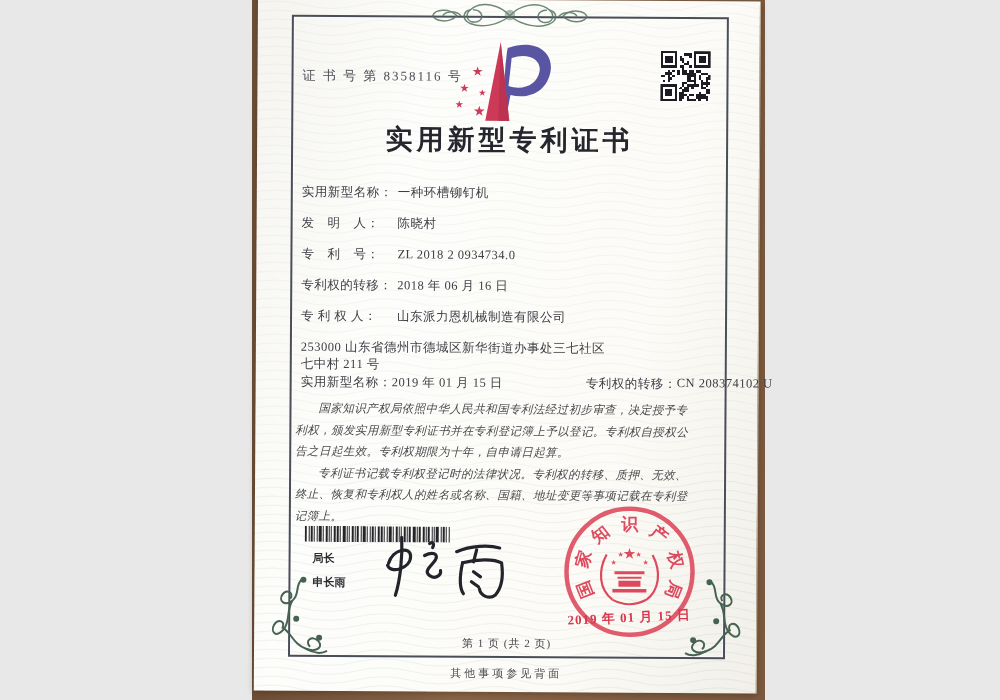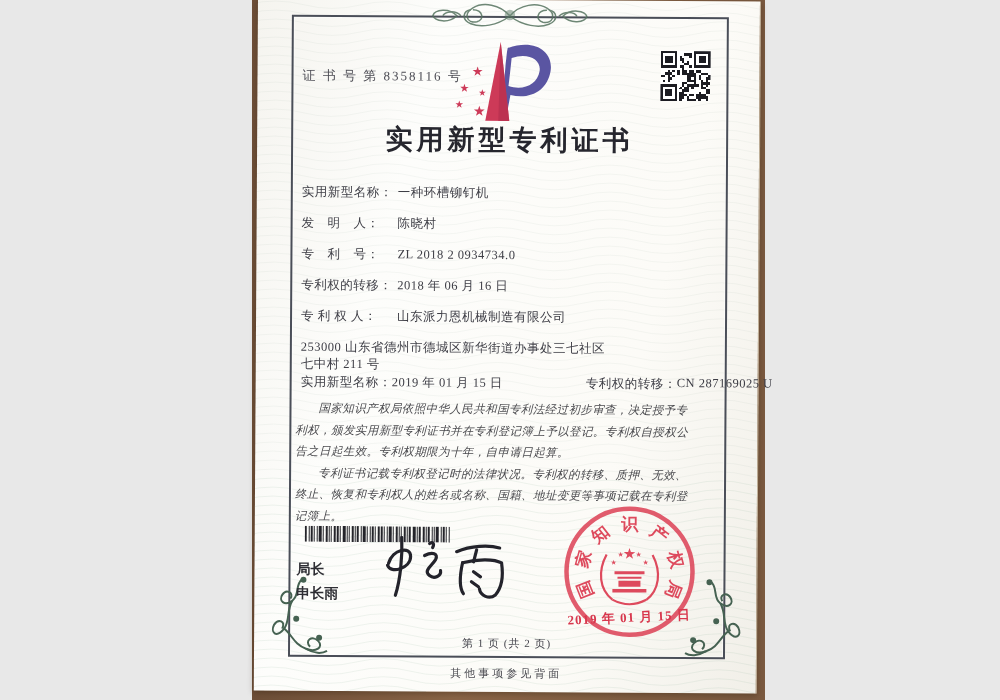--- a/index.html
+++ b/index.html
@@ -36,22 +36,22 @@
   .row .val { flex:1; line-height:17px; }
   .addr-val { max-width:312px; }
   .pair2 { position:absolute; left:285px; top:0; display:flex; white-space:nowrap; }
 
   .paras { position:absolute; left:40px; top:399px; width:398px; font-size:11.5px;
            line-height:21.5px; color:#4a4a4e; font-style:italic; letter-spacing:.4px; }
   .paras p { text-indent:2em; }
 
   .barcode { position:absolute; left:50px; top:527px; width:147px; height:16px; }
 
-  .director { position:absolute; left:42px; top:547px; font-family:"Liberation Sans","DejaVu Sans",sans-serif;
-              font-weight:bold; font-size:14px; color:#2e2e34; line-height:24px;margin-top:11px; }
+  .director { position:absolute; left:58px; top:547px; font-family:"Liberation Sans","DejaVu Sans",sans-serif;
+              font-weight:bold; font-size:11px; color:#2e2e34; line-height:24px; }
 
   .signature { position:absolute; left:118px; top:530px; width:150px; height:72px; }
 
   .seal { position:absolute; left:300px; top:498px; width:150px; height:150px; opacity:.93; }
   .seal-date { position:absolute; left:296px; top:608px; width:158px; text-align:center;
                font-size:13px; font-weight:bold; color:#d8374d; letter-spacing:1px;
                transform:rotate(-3deg); }
 
   .page-info { position:absolute; left:34px; top:636px; width:437px; text-align:center;
                font-size:11px; color:#44444c; letter-spacing:1px; }
@@ -360,21 +360,21 @@
       <span class="val">山东派力恩机械制造有限公司</span>
     </div>
     <div class="row" style="top:340px">
       <span class="val addr-val">253000 山东省德州市德城区新华街道办事处三七社区七中村 211 号</span>
     </div>
     <div class="row" style="top:375px">
       <span class="lbl" style="flex-basis:auto">实用新型名称：</span>
       <span>2019 年 01 月 15 日</span>
       <span class="pair2">
         <span>专利权的转移：</span>
-        <span>CN 287169025 U</span>
+        <span>CN 208374102 U</span>
       </span>
     </div>
 
     <div class="paras">
       <p>国家知识产权局依照中华人民共和国专利法经过初步审查，决定授予专利权，颁发实用新型专利证书并在专利登记簿上予以登记。专利权自授权公告之日起生效。专利权期限为十年，自申请日起算。</p>
       <p>专利证书记载专利权登记时的法律状况。专利权的转移、质押、无效、终止、恢复和专利权人的姓名或名称、国籍、地址变更等事项记载在专利登记簿上。</p>
     </div>
 
     <svg class="barcode" id="barcode-svg" viewBox="0 0 147 16" preserveAspectRatio="none">
         <rect x="0" y="0" width="2" height="16" fill="#24242a"></rect>

